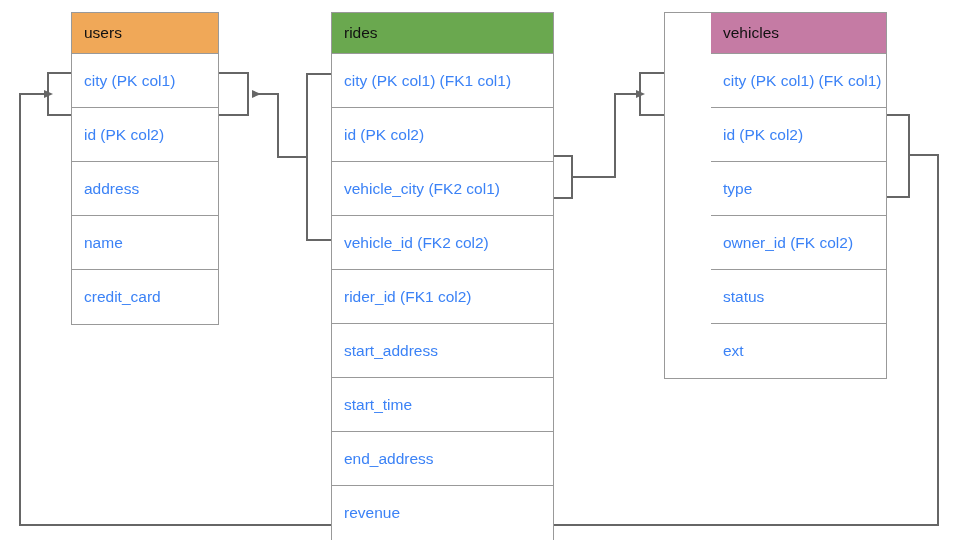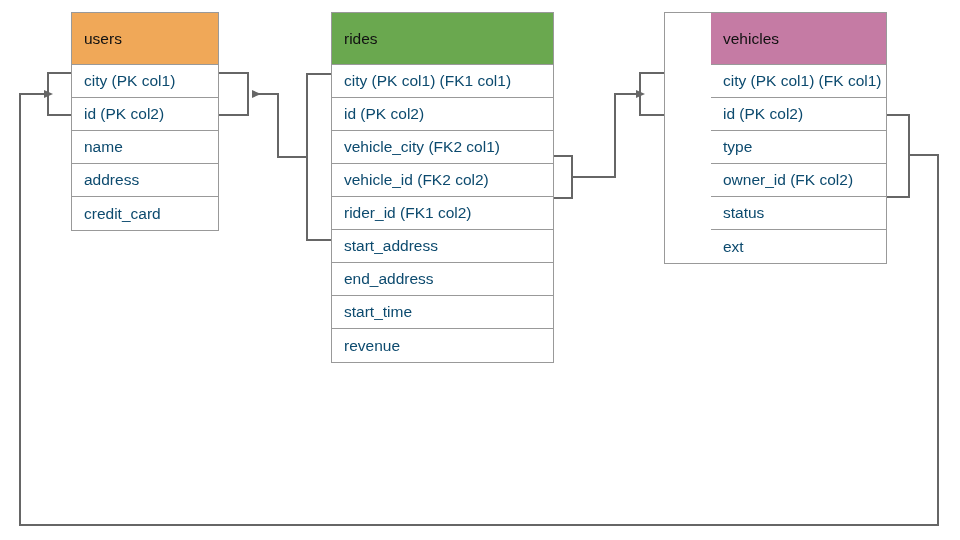--- a/index.html
+++ b/index.html
@@ -24,38 +24,38 @@
     height: 540px;
     pointer-events: none;
   }
   .entity {
     position: absolute;
     border: 1px solid #999999;
     box-sizing: border-box;
     background: #ffffff;
   }
   .entity-header {
-    height: 52px;
+    height: 41px;
     box-sizing: border-box;
     border-bottom: 1px solid #999999;
     display: flex;
     align-items: center;
     padding-left: 12px;
     font-size: 15.5px;
     color: #111111;
   }
   .entity-row {
-    height: 33px;
+    height: 54px;
     box-sizing: border-box;
     border-bottom: 1px solid #999999;
     display: flex;
     align-items: center;
     padding-left: 12px;
     font-size: 15.5px;
-    color: #0c4a6e;
+    color: #3b82f6;
     background: #ffffff;
   }
   .entity-row:last-child {
     border-bottom: none;
   }
 </style>
 </head>
 <body>
 
 <div id="canvas">
@@ -96,24 +96,24 @@
     <div class="entity-header" style="background:#F0A858;">
       <span>users</span>
     </div>
     <div class="entity-row">
       <span>city (PK col1)</span>
     </div>
     <div class="entity-row">
       <span>id (PK col2)</span>
     </div>
     <div class="entity-row">
-      <span>name</span>
+      <span>address</span>
     </div>
     <div class="entity-row">
-      <span>address</span>
+      <span>name</span>
     </div>
     <div class="entity-row">
       <span>credit_card</span>
     </div>
   </div>
 
   <div class="entity" style="left:331px; top:12px; width:223px;">
     <div class="entity-header" style="background:#6AA84F;">
       <span>rides</span>
     </div>
@@ -129,24 +129,24 @@
     <div class="entity-row">
       <span>vehicle_id (FK2 col2)</span>
     </div>
     <div class="entity-row">
       <span>rider_id (FK1 col2)</span>
     </div>
     <div class="entity-row">
       <span>start_address</span>
     </div>
     <div class="entity-row">
-      <span>end_address</span>
+      <span>start_time</span>
     </div>
     <div class="entity-row">
-      <span>start_time</span>
+      <span>end_address</span>
     </div>
     <div class="entity-row">
       <span>revenue</span>
     </div>
   </div>
 
   <div class="entity" style="left:664px; top:12px; width:223px;padding-left:46px;">
     <div class="entity-header" style="background:#C57BA4;">
       <span>vehicles</span>
     </div>

